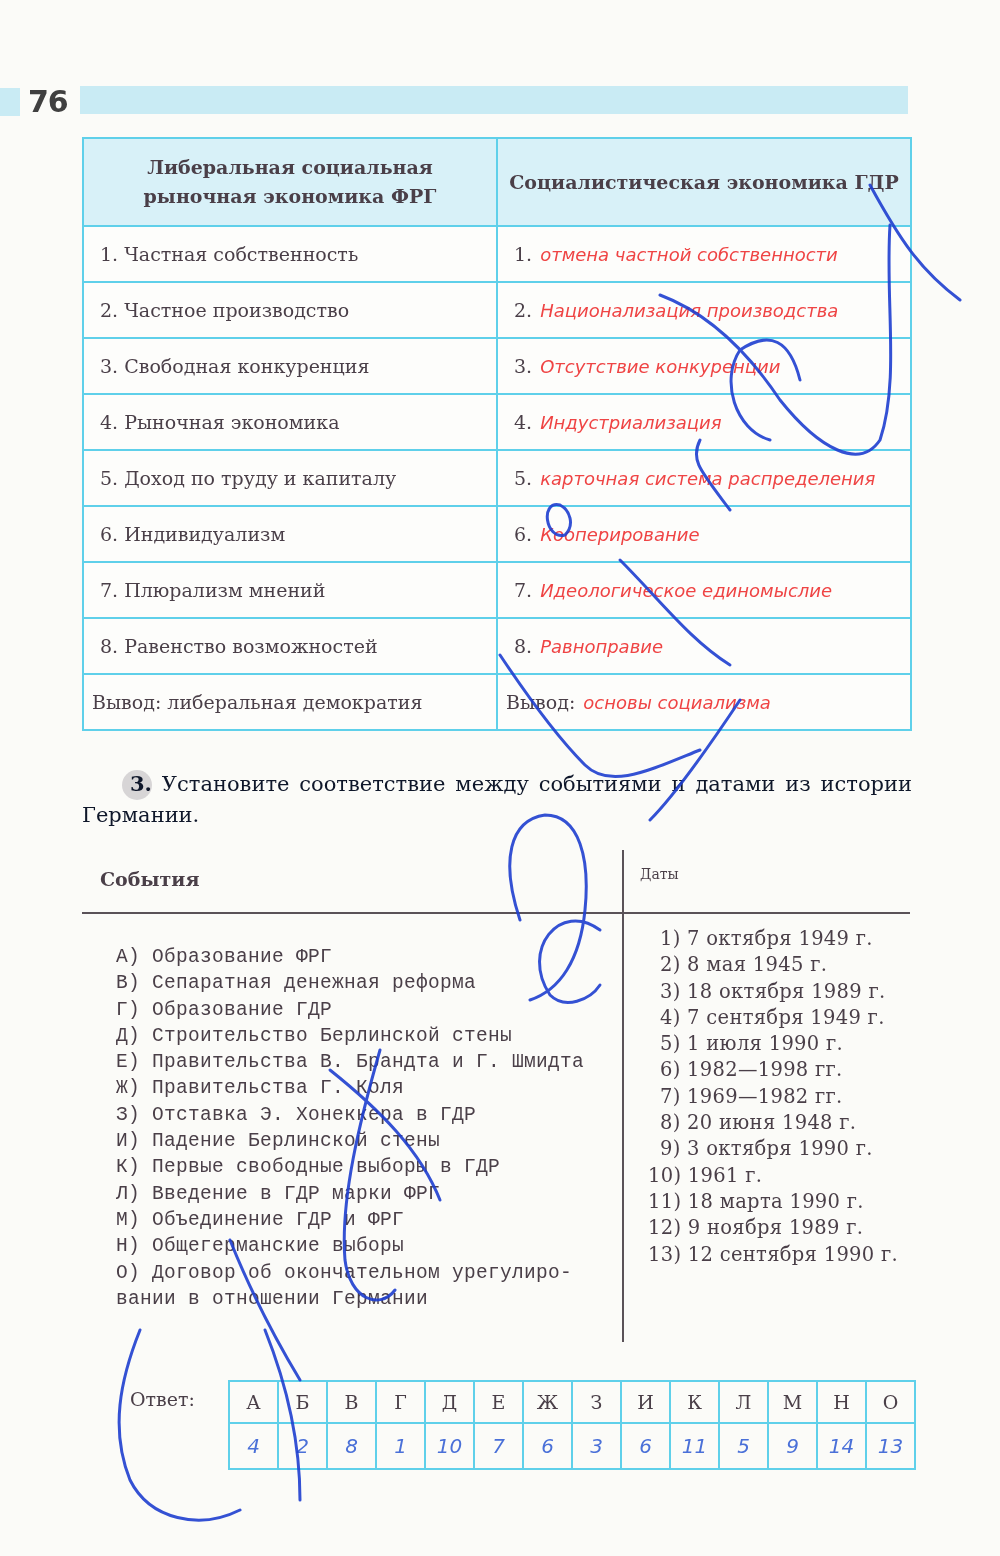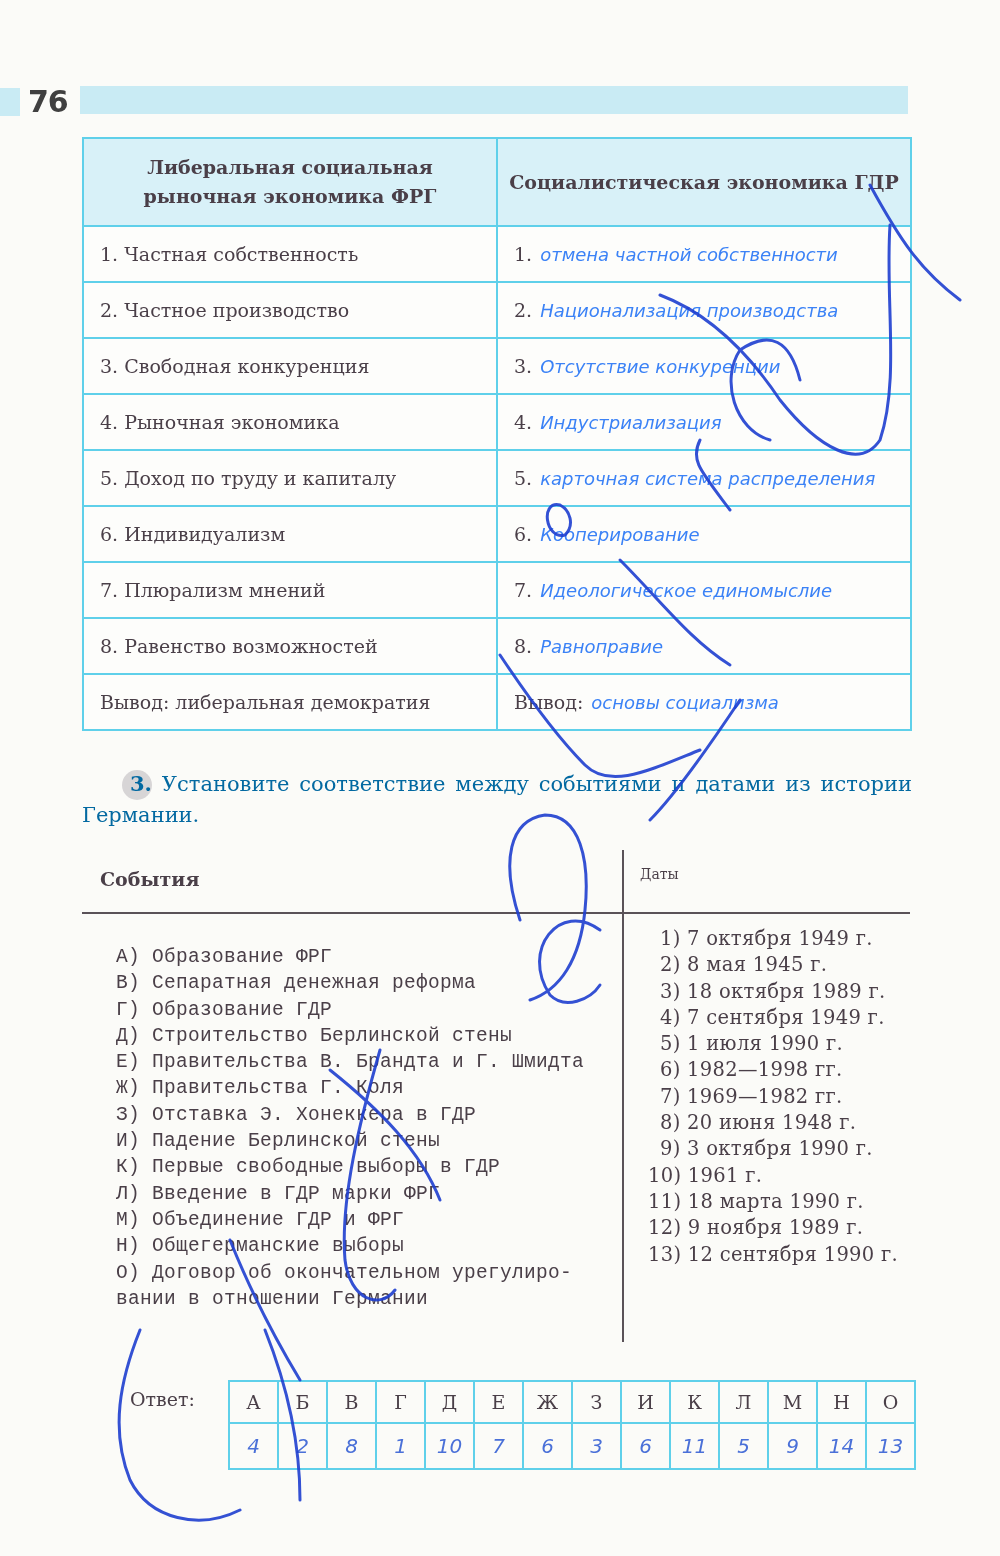--- a/index.html
+++ b/index.html
@@ -21,27 +21,27 @@
     border-collapse: collapse; table-layout: fixed;
   }
   .t1 td, .t1 th { border: 2px solid #5fd0ea; padding: 0 0 0 16px; vertical-align: middle; }
   .t1 th {
     background: #d8f1f8; height: 86px; font-weight: bold; font-size: 19px;
     text-align: center; padding: 0 10px; line-height: 29px; color: #4a3f48;
   }
   .t1 td { height: 54px; font-size: 19px; background: #fdfdfb; }
   .t1 col.c1 { width: 414px; }
   .t1 col.c2 { width: 414px; }
-  .t1 .concl td { border-bottom: 2px solid #5fd0ea; }
-  .hw { font-family: "DejaVu Sans", "Liberation Sans", sans-serif; font-style: italic; color: #3b82f6; font-size: 18px; }
+  .t1 .concl td { border-bottom: 2px solid #5fd0ea; padding-left: 8px; }
+  .hw { font-family: "DejaVu Sans", "Liberation Sans", sans-serif; font-style: italic; color: #ef4444; font-size: 18px; }
   .cellwrap { position: relative; display: flex; align-items: center; gap: 8px; }
   
   .task3 {
     position: absolute; left: 82px; top: 768px; width: 830px;
-    font-size: 21px; line-height: 31px; text-align: justify; color: #0369a1;
+    font-size: 21px; line-height: 31px; text-align: justify; color: #0f172a;
   }
   .task3 .tn {
     display: inline-block; font-weight: bold; position: relative; margin-left: 48px;
   }
   .task3 .tn::before {
     content: ""; position: absolute; left: -8px; top: 2px; width: 30px; height: 30px;
     border-radius: 50%; background: #d7d5d6; z-index: -1;
   }
   .ev-head { position: absolute; left: 100px; top: 868px; font-size: 19px; font-weight: bold; }
   .dt-head { position: absolute; left: 640px; top: 866px; font-size: 14px; font-weight: normal; }

